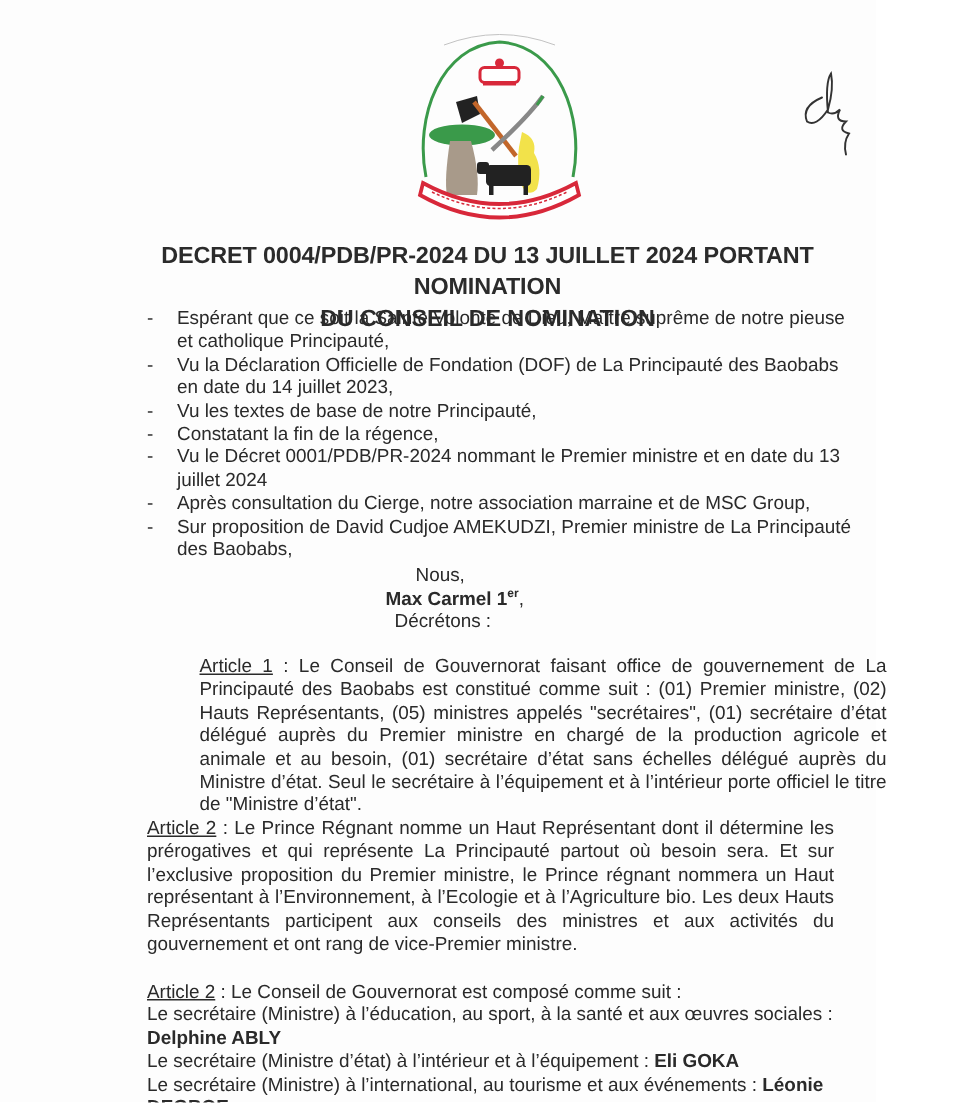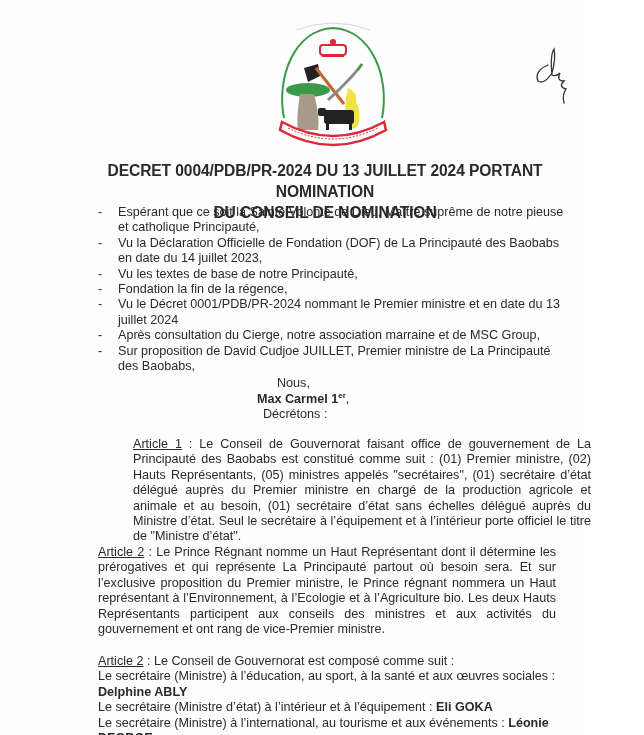--- a/index.html
+++ b/index.html
@@ -85,33 +85,33 @@
     <li>
       <span class="dash">-</span>
       <span class="txt">Vu la Déclaration Officielle de Fondation (DOF) de La Principauté des Baobabs en date du 14 juillet 2023,</span>
     </li>
     <li>
       <span class="dash">-</span>
       <span class="txt">Vu les textes de base de notre Principauté,</span>
     </li>
     <li>
       <span class="dash">-</span>
-      <span class="txt">Fondation la fin de la régence,</span>
+      <span class="txt">Constatant la fin de la régence,</span>
     </li>
     <li>
       <span class="dash">-</span>
       <span class="txt">Vu le Décret 0001/PDB/PR-2024 nommant le Premier ministre et en date du 13 juillet 2024</span>
     </li>
     <li>
       <span class="dash">-</span>
       <span class="txt"> Après consultation du Cierge, notre association marraine et de MSC Group,</span>
     </li>
     <li>
       <span class="dash">-</span>
-      <span class="txt">Sur proposition de David Cudjoe JUILLET, Premier ministre de La Principauté des Baobabs,</span>
+      <span class="txt">Sur proposition de David Cudjoe AMEKUDZI, Premier ministre de La Principauté des Baobabs,</span>
     </li>
   </ul>
 
   <div>
     <span style="position:absolute; left:277px; top:376px;">Nous,</span>
     <span style="position:absolute; left:257px; top:392px; font-weight:bold; white-space:nowrap;"><span>Max Carmel 1</span><sup>er</sup><span style="font-weight:normal">,</span></span>
     <span style="position:absolute; left:263px; top:407px;">Décrétons :</span>
   </div>
 
   <div class="article art1">

